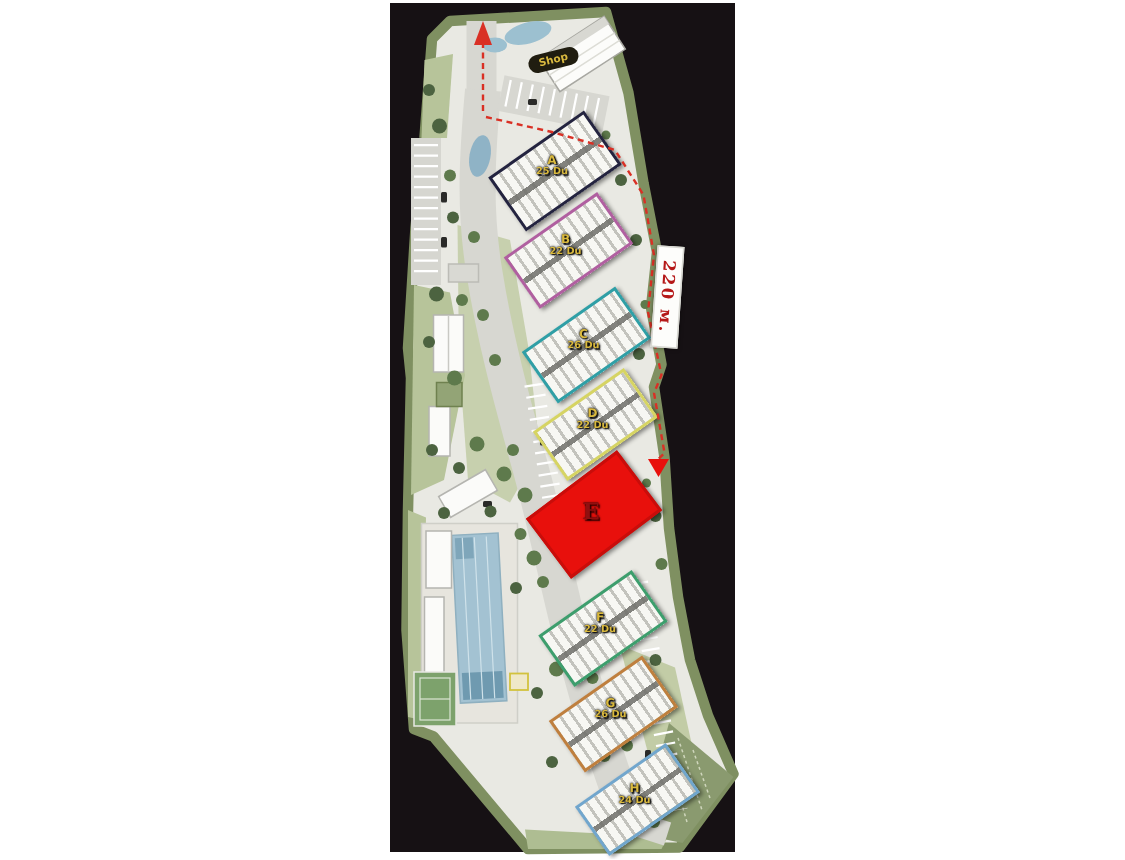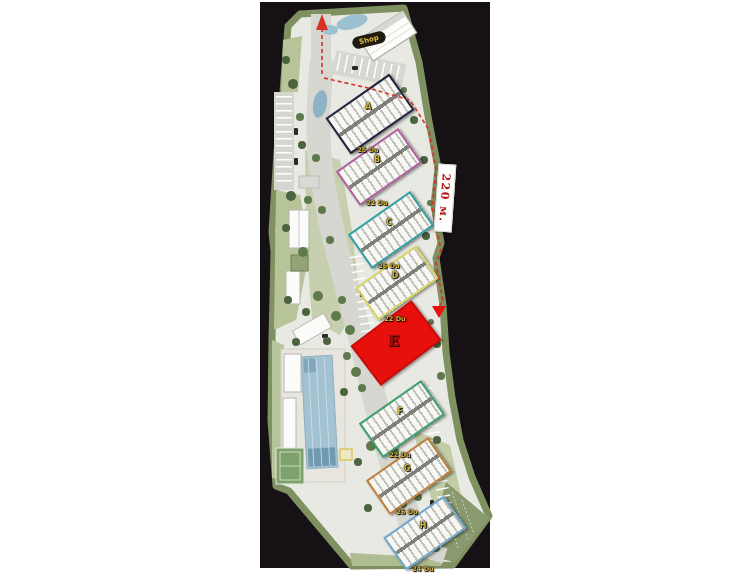--- a/index.html
+++ b/index.html
@@ -9,21 +9,21 @@
   svg.layer{position:absolute;left:0;top:0;width:750px;height:573px;pointer-events:none;}
   .bldg{position:absolute;border:2px solid #333;
         background-image:
           linear-gradient(rgba(0,0,0,0) 45%, rgba(110,110,105,.85) 45%, rgba(110,110,105,.85) 55%, rgba(0,0,0,0) 55%),
           repeating-linear-gradient(90deg,#f7f7f3 0px,#f7f7f3 5px,#c3c3bd 5px,#c3c3bd 7px);
         box-shadow:1px 2px 3px rgba(0,0,0,.45);}
   .bldg.solid{background-image:none;}
   .bldg-label{position:absolute;text-align:center;line-height:1.05;pointer-events:none;
         font-weight:bold;font-size:8px;color:#d9b93f;
         text-shadow:0 0 1px #000,0 0 2px #000,1px 1px 1px #000;}
-  .bldg-label .units{font-size:6.5px;display:block;margin-top:36px;}
+  .bldg-label .units{font-size:6.5px;display:block;}
   .e-letter{position:absolute;text-align:center;pointer-events:none;
         font-family:"DejaVu Serif",serif;font-weight:bold;font-size:15px;color:#8f1010;
         text-shadow:0 0 1px #300,1px 1px 1px #200;}
   .dim-label{position:absolute;left:411px;top:189px;width:66px;height:16px;
         background:#fdfdfb;border:1px solid #d8d8d2;box-shadow:0 0 3px rgba(0,0,0,.5);
         transform:rotate(94deg);display:flex;align-items:center;justify-content:center;
         font-family:"DejaVu Serif",serif;font-weight:bold;font-size:11px;letter-spacing:1.5px;color:#b51818;}
   .shop-label{position:absolute;left:352px;top:34px;width:34px;height:12px;border-radius:6px;
         background:#201d10;transform:rotate(-14deg);display:flex;align-items:center;justify-content:center;
         font-weight:bold;font-size:7px;color:#d9b93f;}

